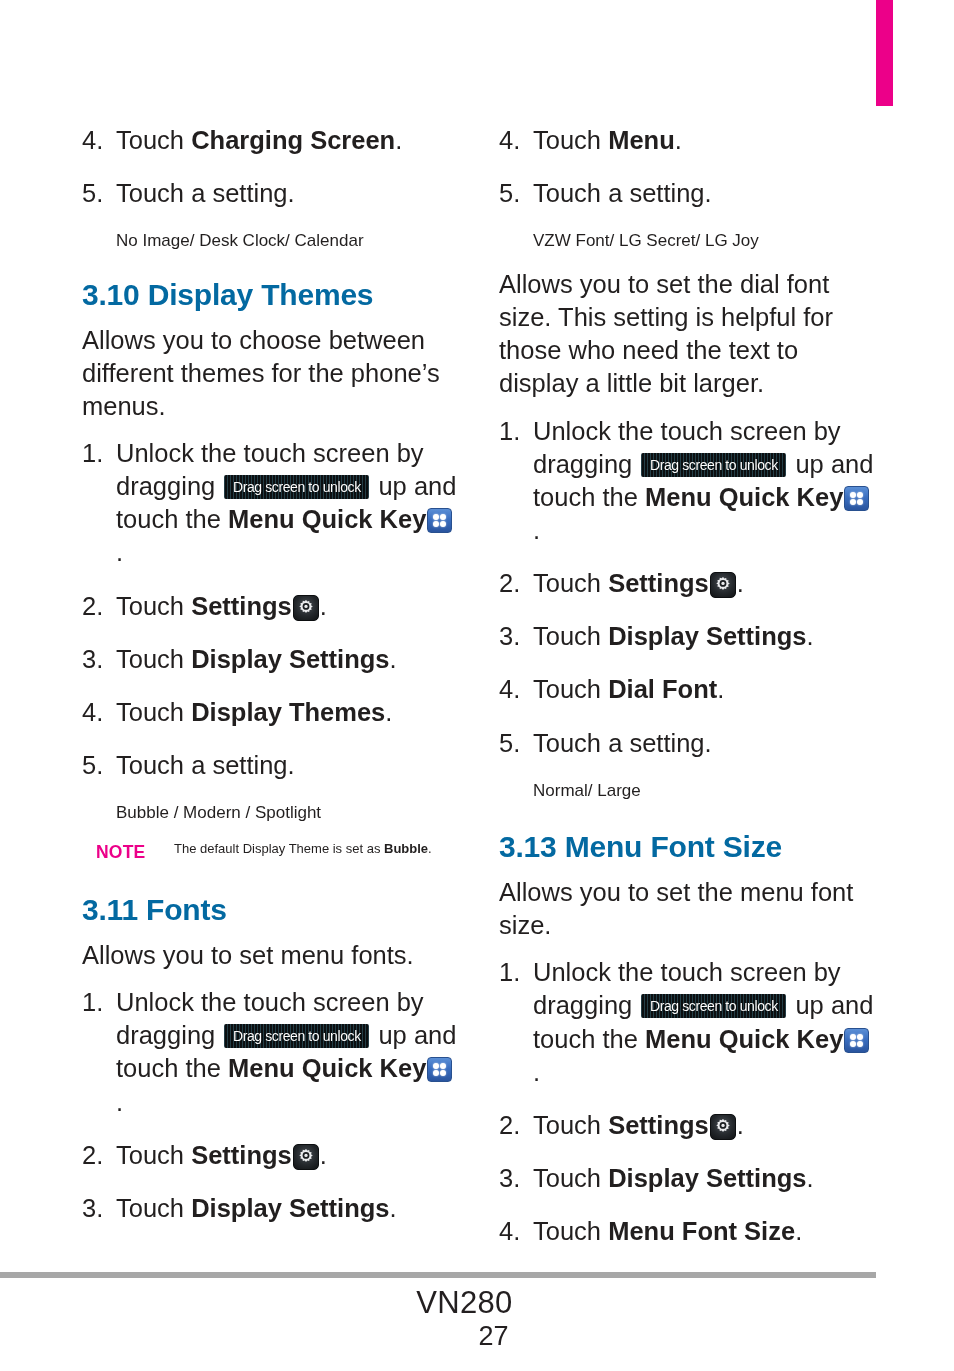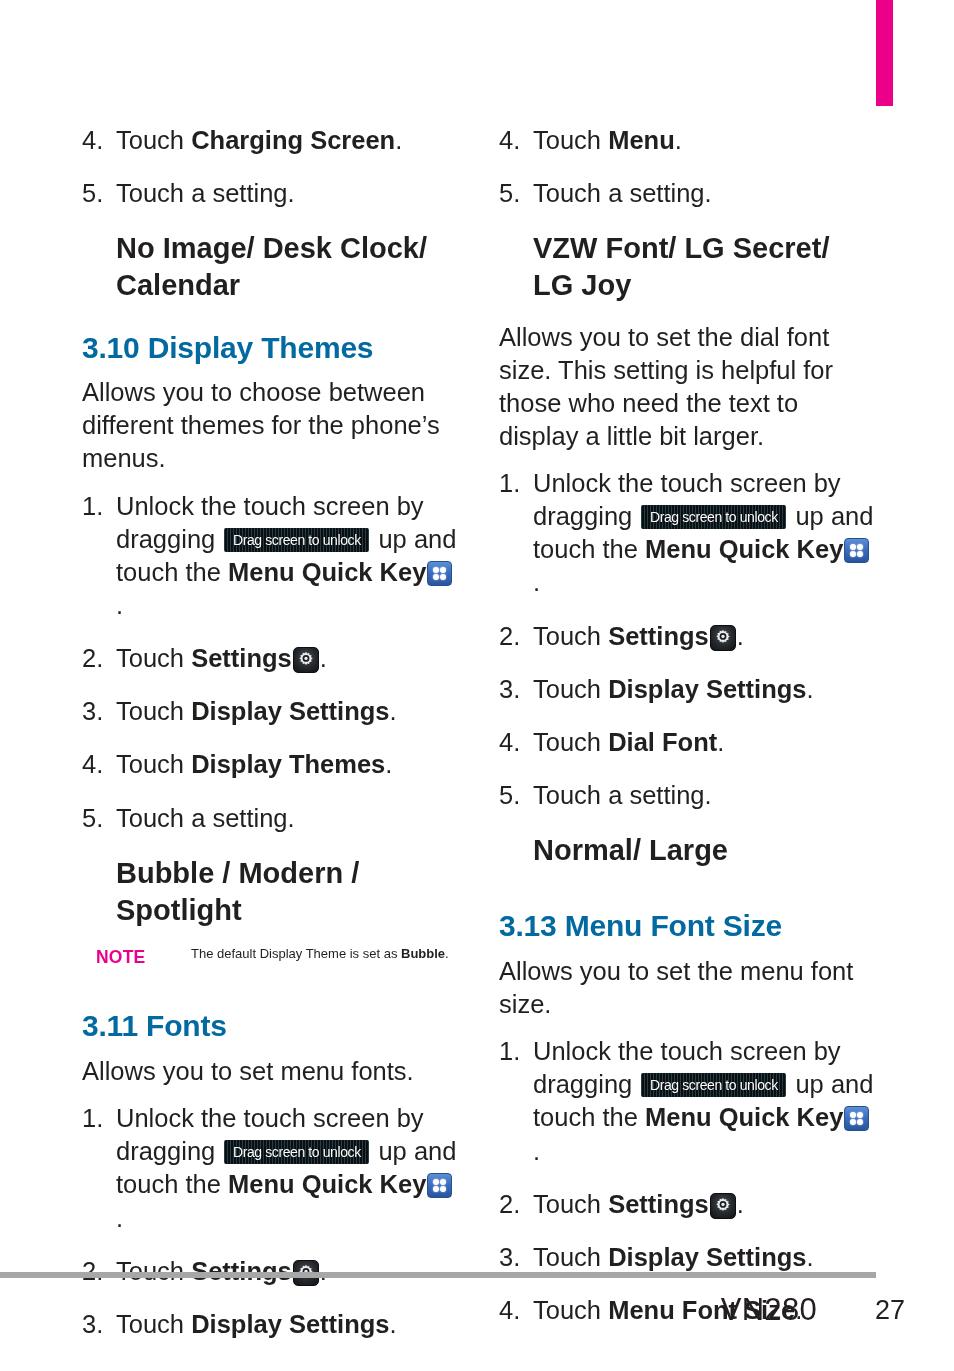--- a/index.html
+++ b/index.html
@@ -28,27 +28,27 @@
   .footer-rule {
     position: absolute;
     left: 0;
     top: 1272px;
     width: 876px;
     height: 6px;
     background: #a7a7a7;
   }
   .footer {
     position: absolute;
-    left: 0;
+    left: 12px;
     top: 1285px;
     width: 905px;
     height: 50px;
     display: flex;
     align-items: center;
-    justify-content: flex-end;
+    flex-direction: column;
   }
   .footer-model {
     font-size: 31px;
     letter-spacing: 0.3px;
     color: #231f20;
     font-weight: 400;
   }
   .footer-page {
     font-size: 27px;
     color: #231f20;
@@ -75,21 +75,21 @@
 
   
   .h-section {
     color: #0369a1;
     font-size: 30px;
     font-weight: 700;
     line-height: 1.12;
     margin: 26px 0 12px 0;
     letter-spacing: -0.2px;
   }
-  .h-section.tight-top { margin-top: 40px; }
+  .h-section.tight-top { margin-top: 29px; }
 
   .para {
     font-size: 25.5px;
     line-height: 1.30;
     margin: 0 0 14px 0;
     font-weight: 400;
   }
 
   .step {
     display: flex;
@@ -101,34 +101,33 @@
   .step-num {
     flex: 0 0 auto;
     width: 34px;
     text-align: left;
   }
   .step-body {
     flex: 1 1 auto;
   }
 
   .option-line {
-    font-size: 29px;
-    font-weight: bold;
+    font-size: 17px;
+    font-weight: normal;
     line-height: 1.28;
     margin: 0 0 16px 34px;
   }
 
   b, .b { font-weight: bold; }
 
   
   .note {
     display: flex;
     margin: 4px 0 10px 14px;
     align-items: flex-start;
-    gap: 17px;
   }
   .note-tag {
     color: #ec0089;
     font-weight: bold;
     font-size: 17.5px;
     flex: 0 0 auto;
     width: 78px;
     line-height: 1.4;
     letter-spacing: 0.2px;
   }

